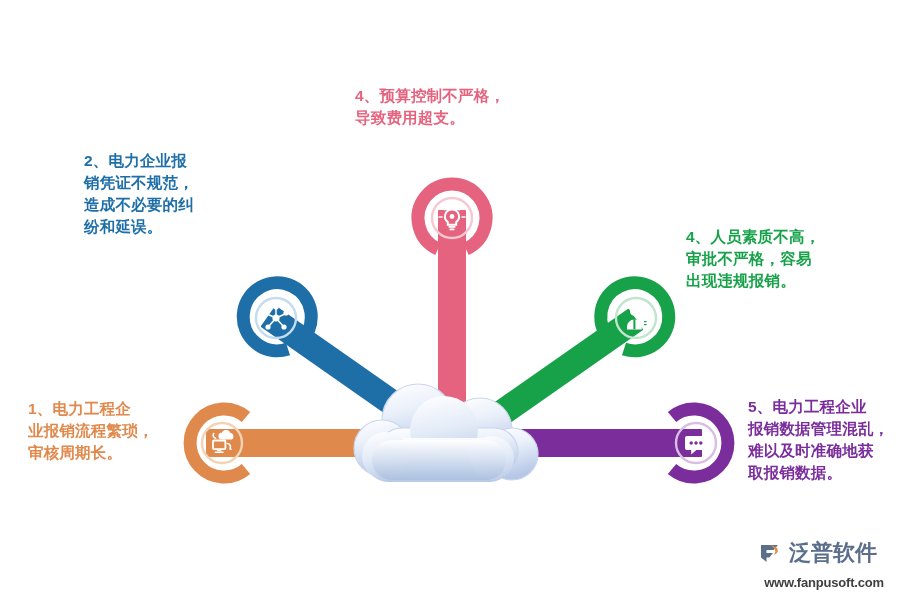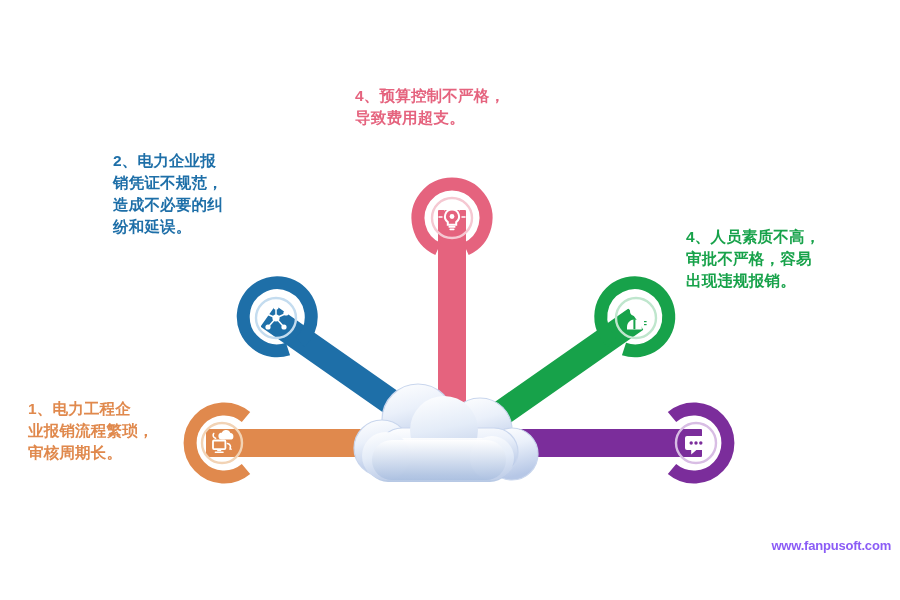--- a/index.html
+++ b/index.html
@@ -22,21 +22,21 @@
   .callout {
     position: absolute;
     font-weight: bold;
     font-size: 15.5px;
     line-height: 1.42;
     letter-spacing: 0.2px;
     white-space: pre-line;
     user-select: none;
   }
   .callout.c1 { left: 28px;  top: 398px; width: 160px; color: #E0894D; }
-  .callout.c2 { left: 84px;  top: 150px; width: 150px; color: #1E6FA8; margin-left: 29px; }
+  .callout.c2 { left: 84px;  top: 150px; width: 150px; color: #1E6FA8; }
   .callout.c3 { left: 355px; top: 85px;  width: 190px; color: #E5637E; }
   .callout.c4 { left: 686px; top: 185px; width: 160px; color: #17A24A; margin-top: 41px; }
   .callout.c5 { left: 748px; top: 396px; width: 152px; color: #7B2D9B; }
 
   
   .spoke {
     position: absolute;
     transform-origin: 0 50%;
     border-radius: 1px;
   }
@@ -76,26 +76,26 @@
   }
   #logo-mark { width: 28px; height: 28px; flex: none; }
   #logo-name {
     font-size: 22px;
     font-weight: bold;
     color: #5B6E8C;
     letter-spacing: 0px;
     line-height: 28px;
   }
   #logo-url {
-    margin-top: 0;
+    margin-top: 7px;
     font-size: 13px;
     font-weight: bold;
-    color: #8b5cf6;
+    color: #404040;
     letter-spacing: -0.2px;
-    text-align: right;
+    text-align: center;
   }
 </style>
 </head>
 <body>
 
 <div id="canvas">
 
   <div class="spoke" style="left:206px; top:429px; width:190px; height:28px; background:#E0894D;"></div>
 
   <div class="spoke" style="left:268px; top:303px; width:196px; height:26px; background:#1E6FA8;
@@ -244,18 +244,31 @@
 审核周期长。</div>
   <div class="callout c2">2、电力企业报
 销凭证不规范，
 造成不必要的纠
 纷和延误。</div>
   <div class="callout c3">4、预算控制不严格，
 导致费用超支。</div>
   <div class="callout c4">4、人员素质不高，
 审批不严格，容易
 出现违规报销。</div>
+  <div class="callout c5">5、电力工程企业
+报销数据管理混乱，
+难以及时准确地获
+取报销数据。</div>
 
   <div id="logo">
+    <div id="logo-row">
+      <span id="logo-mark">
+        <svg viewBox="0 0 28 28" width="28" height="28">
+          <path d="M4 6h17l-4.5 5H9.5v3H16l-3.6 4.4H9.5V23L4 18.4z" fill="#5B6E8C"></path>
+          <path d="M13 6.4c4.6 0 7.8 2.2 7.8 5.2 0 2-1.6 3.7-4 4.5 1-1.2 1.5-2.5 1.5-3.8 0-2.6-2.1-4.6-5.3-5.9z" fill="#E08A4E"></path>
+        </svg>
+      </span>
+      <span id="logo-name">泛普软件</span>
+    </div>
     <div id="logo-url">www.fanpusoft.com</div>
   </div>
 
 </div>
 
 </body></html>

